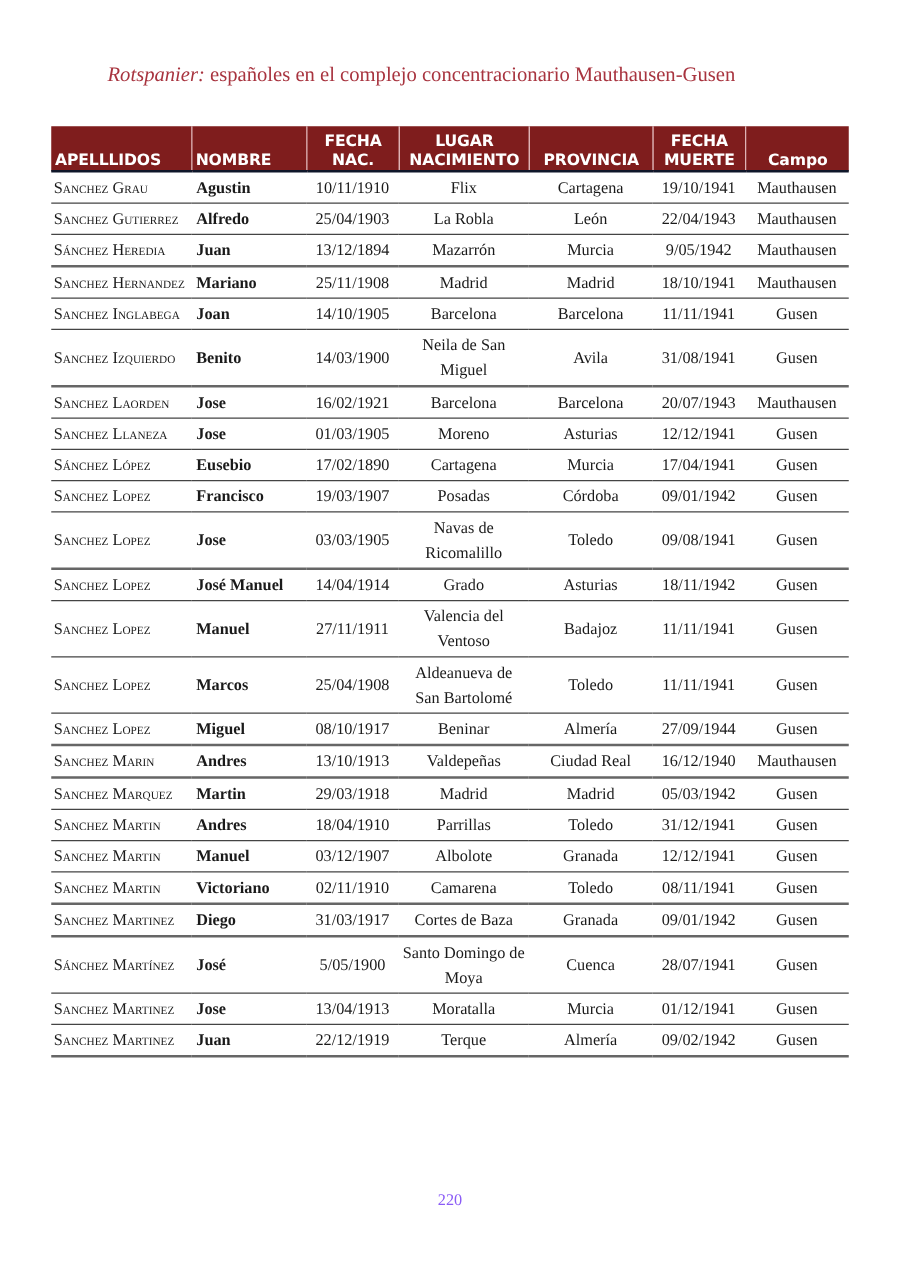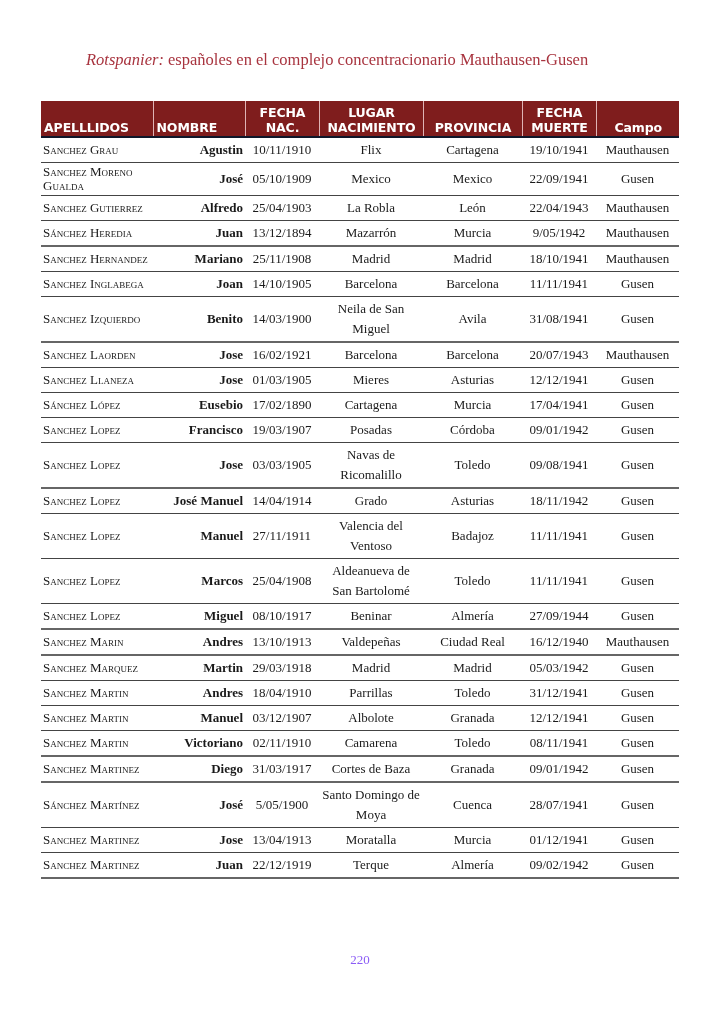--- a/index.html
+++ b/index.html
@@ -22,21 +22,21 @@
              padding: 2px 2px 1px 3px; border-left: 1px solid #dfb3b5; height: 32px;
              border-bottom: 2px solid #0f172a; letter-spacing: -0.1px; }
   thead th:first-child { border-left: none; text-align: left; }
   thead th.left { text-align: left; }
   thead th.center { text-align: center; }
   tbody td { font-size: 13px; line-height: 20px; padding: 2px 2px; text-align: center;
              border-bottom: 1px solid #444; vertical-align: middle; }
   tbody tr.thick td { border-bottom: 2px solid #666; }
   tbody td.surname { text-align: left; font-weight: normal; font-variant: small-caps;
                      font-size: 13px; line-height: 14px; padding-left: 2px; }
-  tbody td.name { text-align: right; font-weight: bold; padding-left: 4px; }
+  tbody td.name { text-align: left; font-weight: bold; padding-left: 4px; }
   tbody td.place { line-height: 20px; text-align: center; }
   .page-number { position: absolute; left: 0; width: 720px; top: 952px; text-align: center;
                  font-size: 13px; color: #8b5cf6; }
 </style>
 </head>
 <body>
 
 <div class="page-title"><span class="italic">Rotspanier:</span><span> españoles en el complejo concentracionario Mauthausen-Gusen</span></div>
 
 <table class="register">
@@ -64,29 +64,20 @@
       <tr>
         <td class="surname">Sanchez Grau</td>
         <td class="name">Agustin</td>
         <td class="date">10/11/1910</td>
         <td class="place">Flix</td>
         <td class="prov">Cartagena</td>
         <td class="date">19/10/1941</td>
         <td class="camp">Mauthausen</td>
       </tr>
       <tr>
-        <td class="surname">Sanchez Moreno Gualda</td>
-        <td class="name">José</td>
-        <td class="date">05/10/1909</td>
-        <td class="place">Mexico</td>
-        <td class="prov">Mexico</td>
-        <td class="date">22/09/1941</td>
-        <td class="camp">Gusen</td>
-      </tr>
-      <tr>
         <td class="surname">Sanchez Gutierrez</td>
         <td class="name">Alfredo</td>
         <td class="date">25/04/1903</td>
         <td class="place">La Robla</td>
         <td class="prov">León</td>
         <td class="date">22/04/1943</td>
         <td class="camp">Mauthausen</td>
       </tr>
       <tr class="thick">
         <td class="surname">Sánchez Heredia</td>
@@ -130,21 +121,21 @@
         <td class="date">16/02/1921</td>
         <td class="place">Barcelona</td>
         <td class="prov">Barcelona</td>
         <td class="date">20/07/1943</td>
         <td class="camp">Mauthausen</td>
       </tr>
       <tr>
         <td class="surname">Sanchez Llaneza</td>
         <td class="name">Jose</td>
         <td class="date">01/03/1905</td>
-        <td class="place">Mieres</td>
+        <td class="place">Moreno</td>
         <td class="prov">Asturias</td>
         <td class="date">12/12/1941</td>
         <td class="camp">Gusen</td>
       </tr>
       <tr>
         <td class="surname">Sánchez López</td>
         <td class="name">Eusebio</td>
         <td class="date">17/02/1890</td>
         <td class="place">Cartagena</td>
         <td class="prov">Murcia</td>

